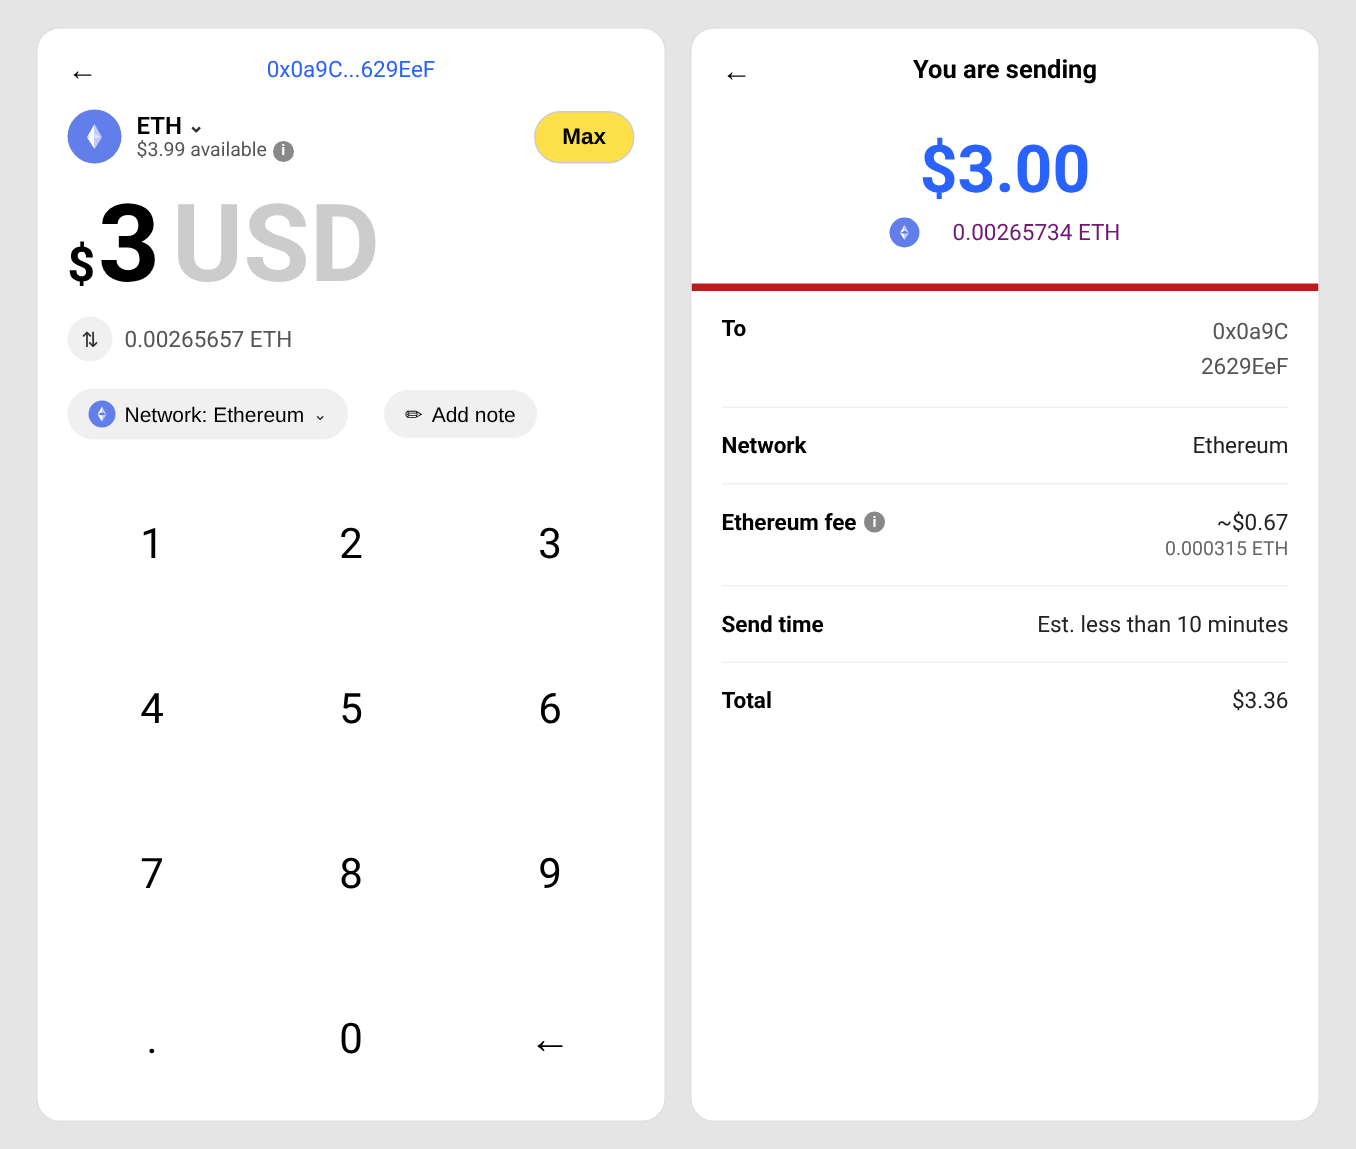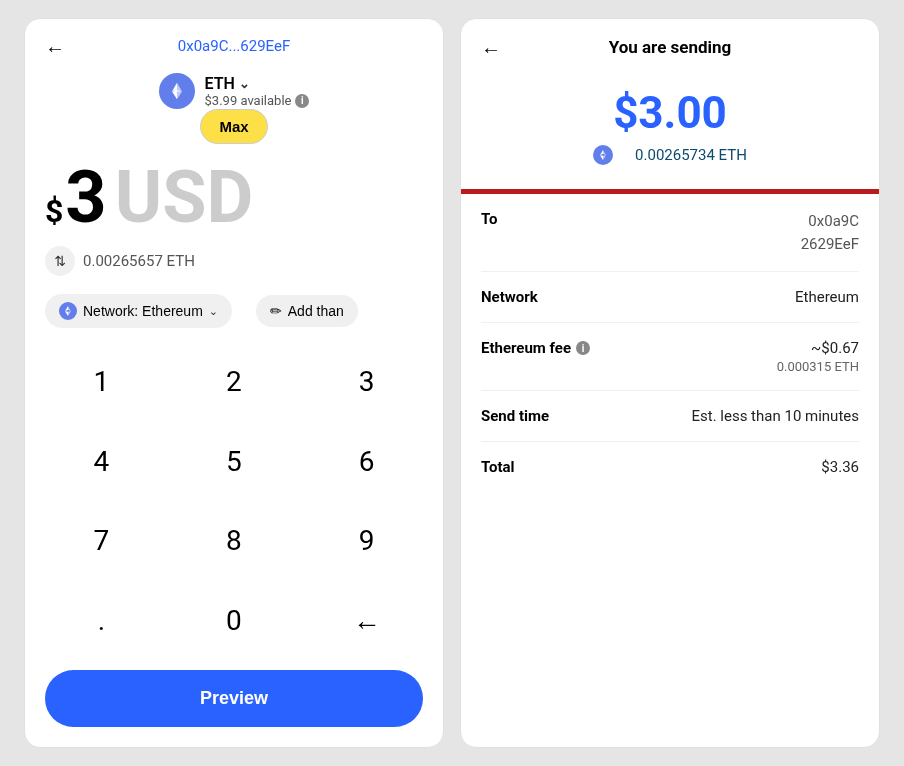--- a/index.html
+++ b/index.html
@@ -52,21 +52,20 @@
       color: #2962ff;
       font-size: 15px;
       font-weight: 400;
     }
 
     .token-row {
       display: flex;
       align-items: center;
       justify-content: space-between;
       padding: 8px 20px 8px;
-      flex-direction: column;
     }
     .token-info {
       display: flex;
       align-items: center;
       gap: 10px;
     }
     .eth-icon {
       width: 36px;
       height: 36px;
       background: #627eea;
@@ -281,21 +280,21 @@
       width: 20px;
       height: 20px;
       background: #627eea;
       border-radius: 50%;
       display: flex;
       align-items: center;
       justify-content: center;
     }
     .send-eth-text {
       font-size: 15px;
-      color: #0c4a6e;
+      color: #701a75;
       margin-left: 16px;
     }
 
     .details-section {
       flex: 1;
       padding: 0 20px;
     }
     .detail-row {
       display: flex;
       justify-content: space-between;
@@ -411,40 +410,39 @@
             <polygon points="12,2 6,12.5 12,9.5" fill="white"></polygon>
             <polygon points="12,13.5 18,12.5 12,22" fill="rgba(255,255,255,0.6)"></polygon>
             <polygon points="12,13.5 6,12.5 12,22" fill="white"></polygon>
           </svg>
         </div>
         <span>Network: Ethereum</span>
         <span class="chevron-down">⌄</span>
       </button>
       <button class="add-note-btn">
         <span class="pencil-icon">✏</span>
-        <span>Add than</span>
+        <span>Add note</span>
       </button>
     </div>
 
     <div class="numpad" id="numpad-left">
         <div class="num-key">1</div>
         <div class="num-key">2</div>
         <div class="num-key">3</div>
         <div class="num-key">4</div>
         <div class="num-key">5</div>
         <div class="num-key">6</div>
         <div class="num-key">7</div>
         <div class="num-key">8</div>
         <div class="num-key">9</div>
         <div class="num-key">.</div>
         <div class="num-key">0</div>
         <div class="num-key">←</div>
       </div>
 
-    <button class="preview-btn">Preview</button>
   </div>
 
   <div class="panel">
 
     <div class="right-header">
       <span class="right-back-arrow">←</span>
       <span class="you-are-sending">You are sending</span>
     </div>
 
     <div class="send-amount-section">

